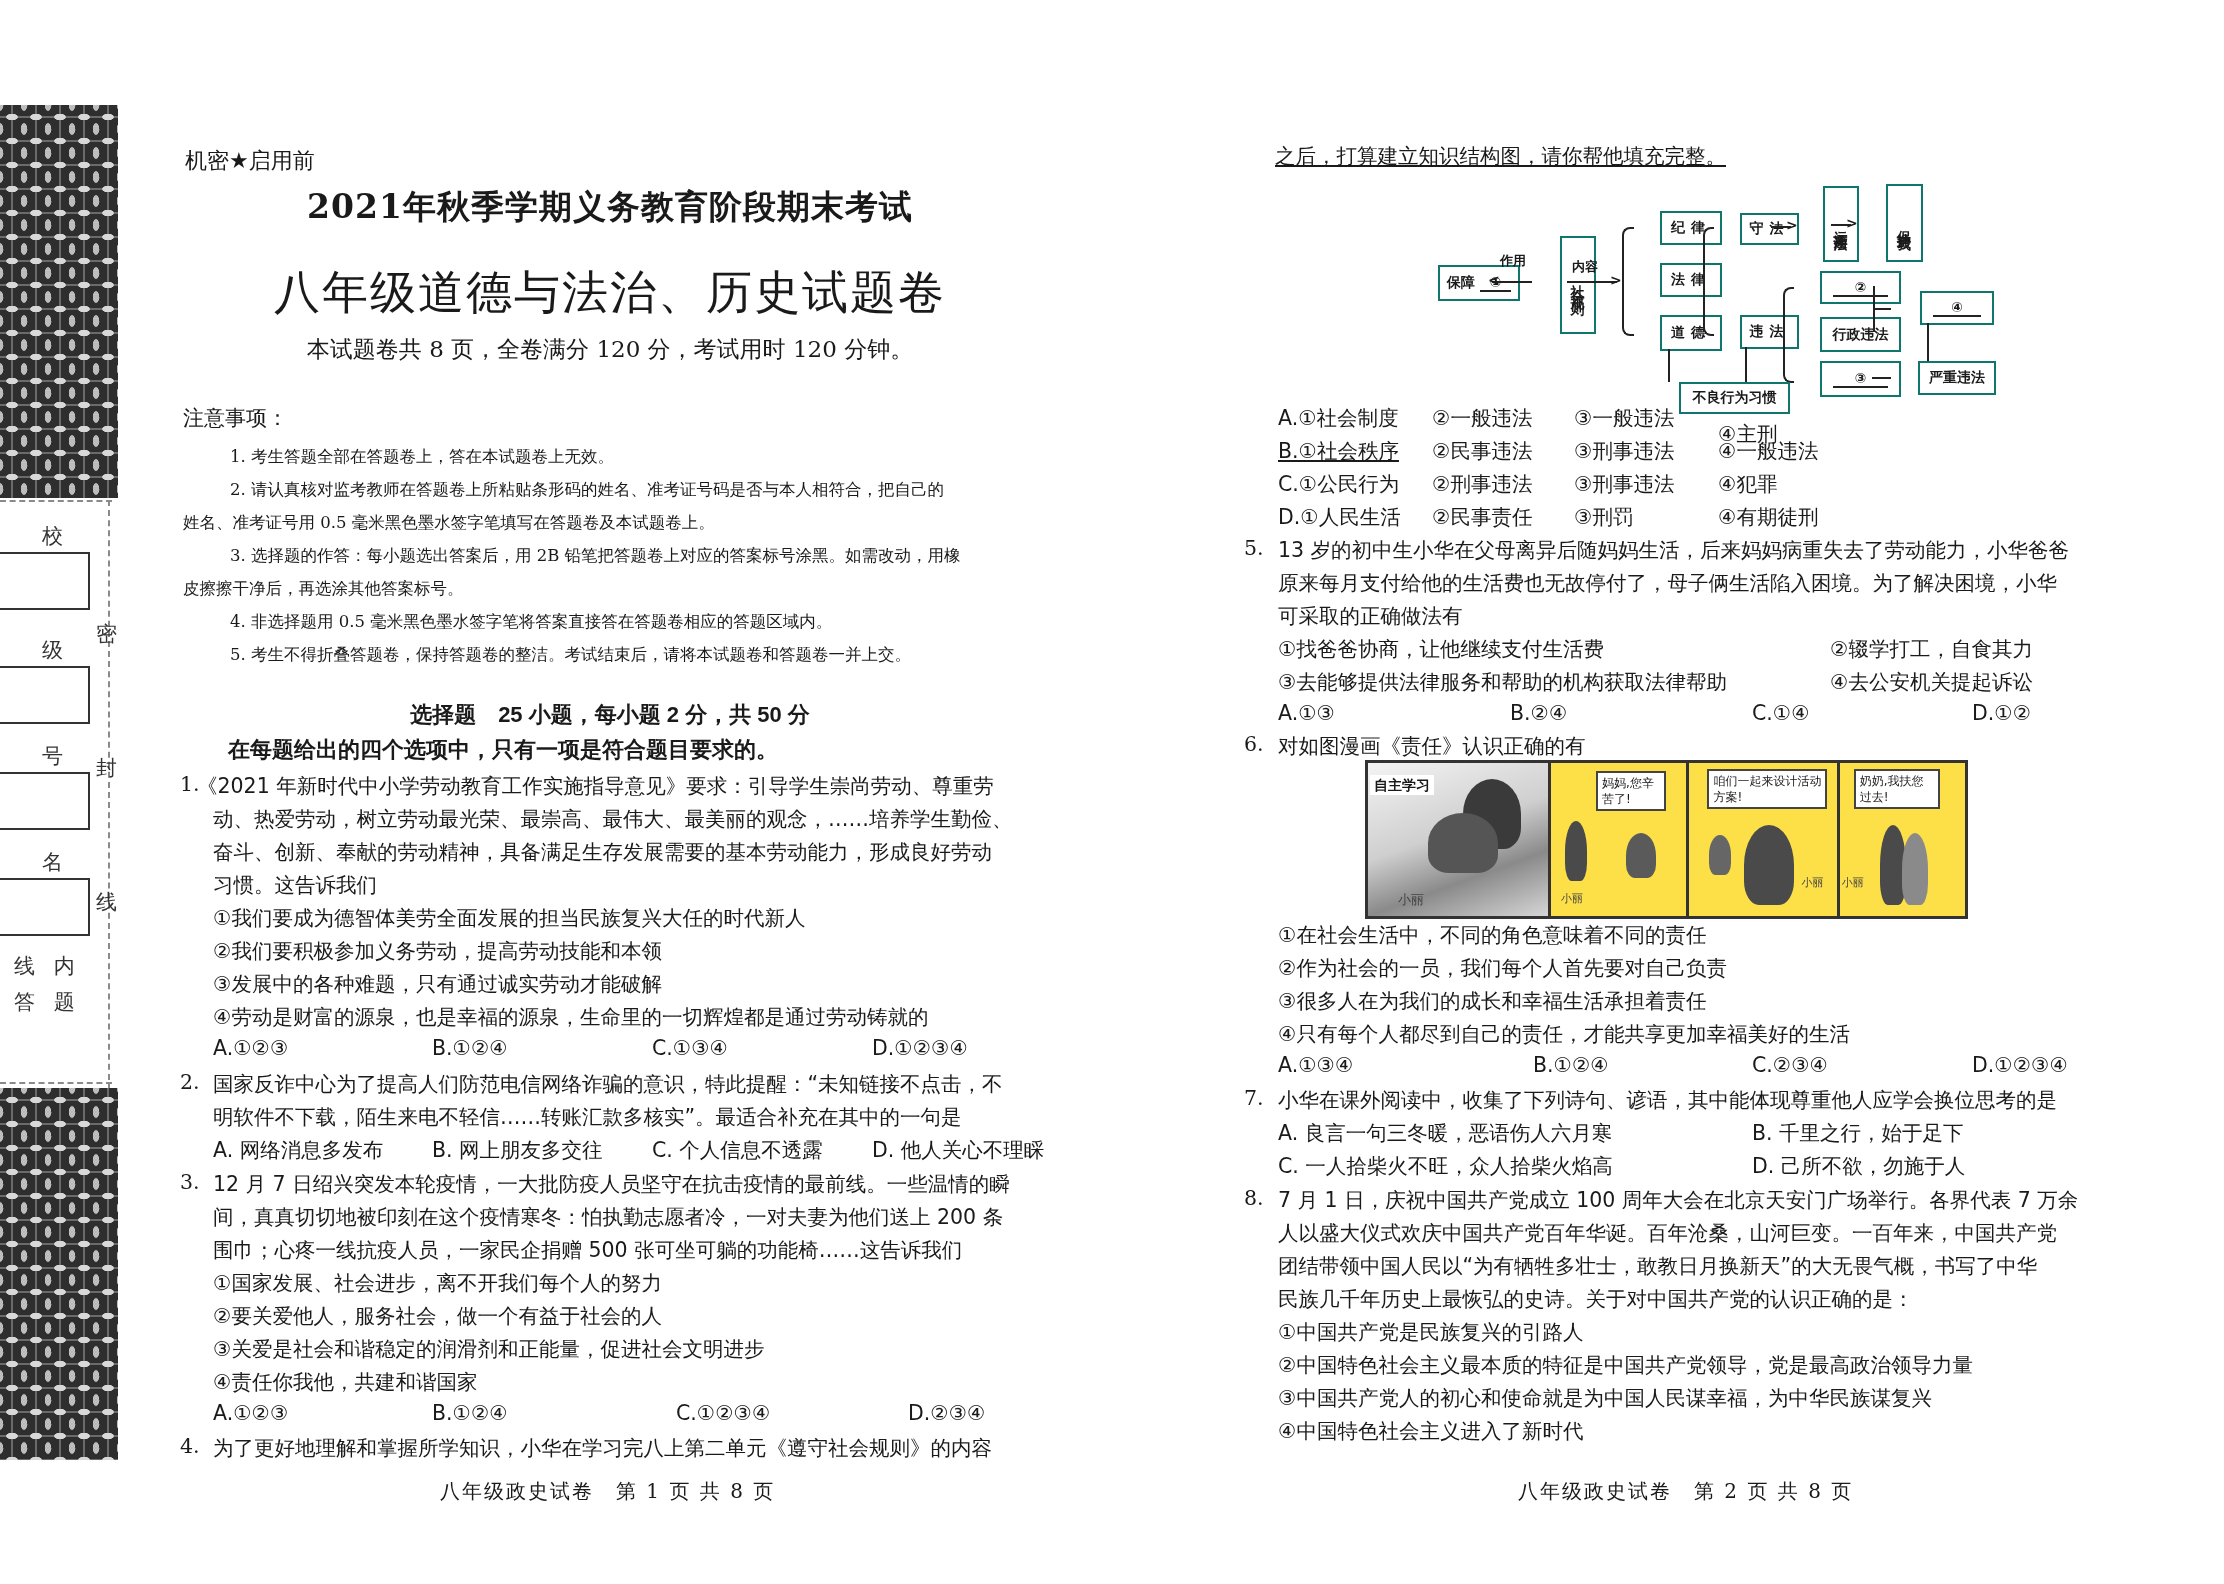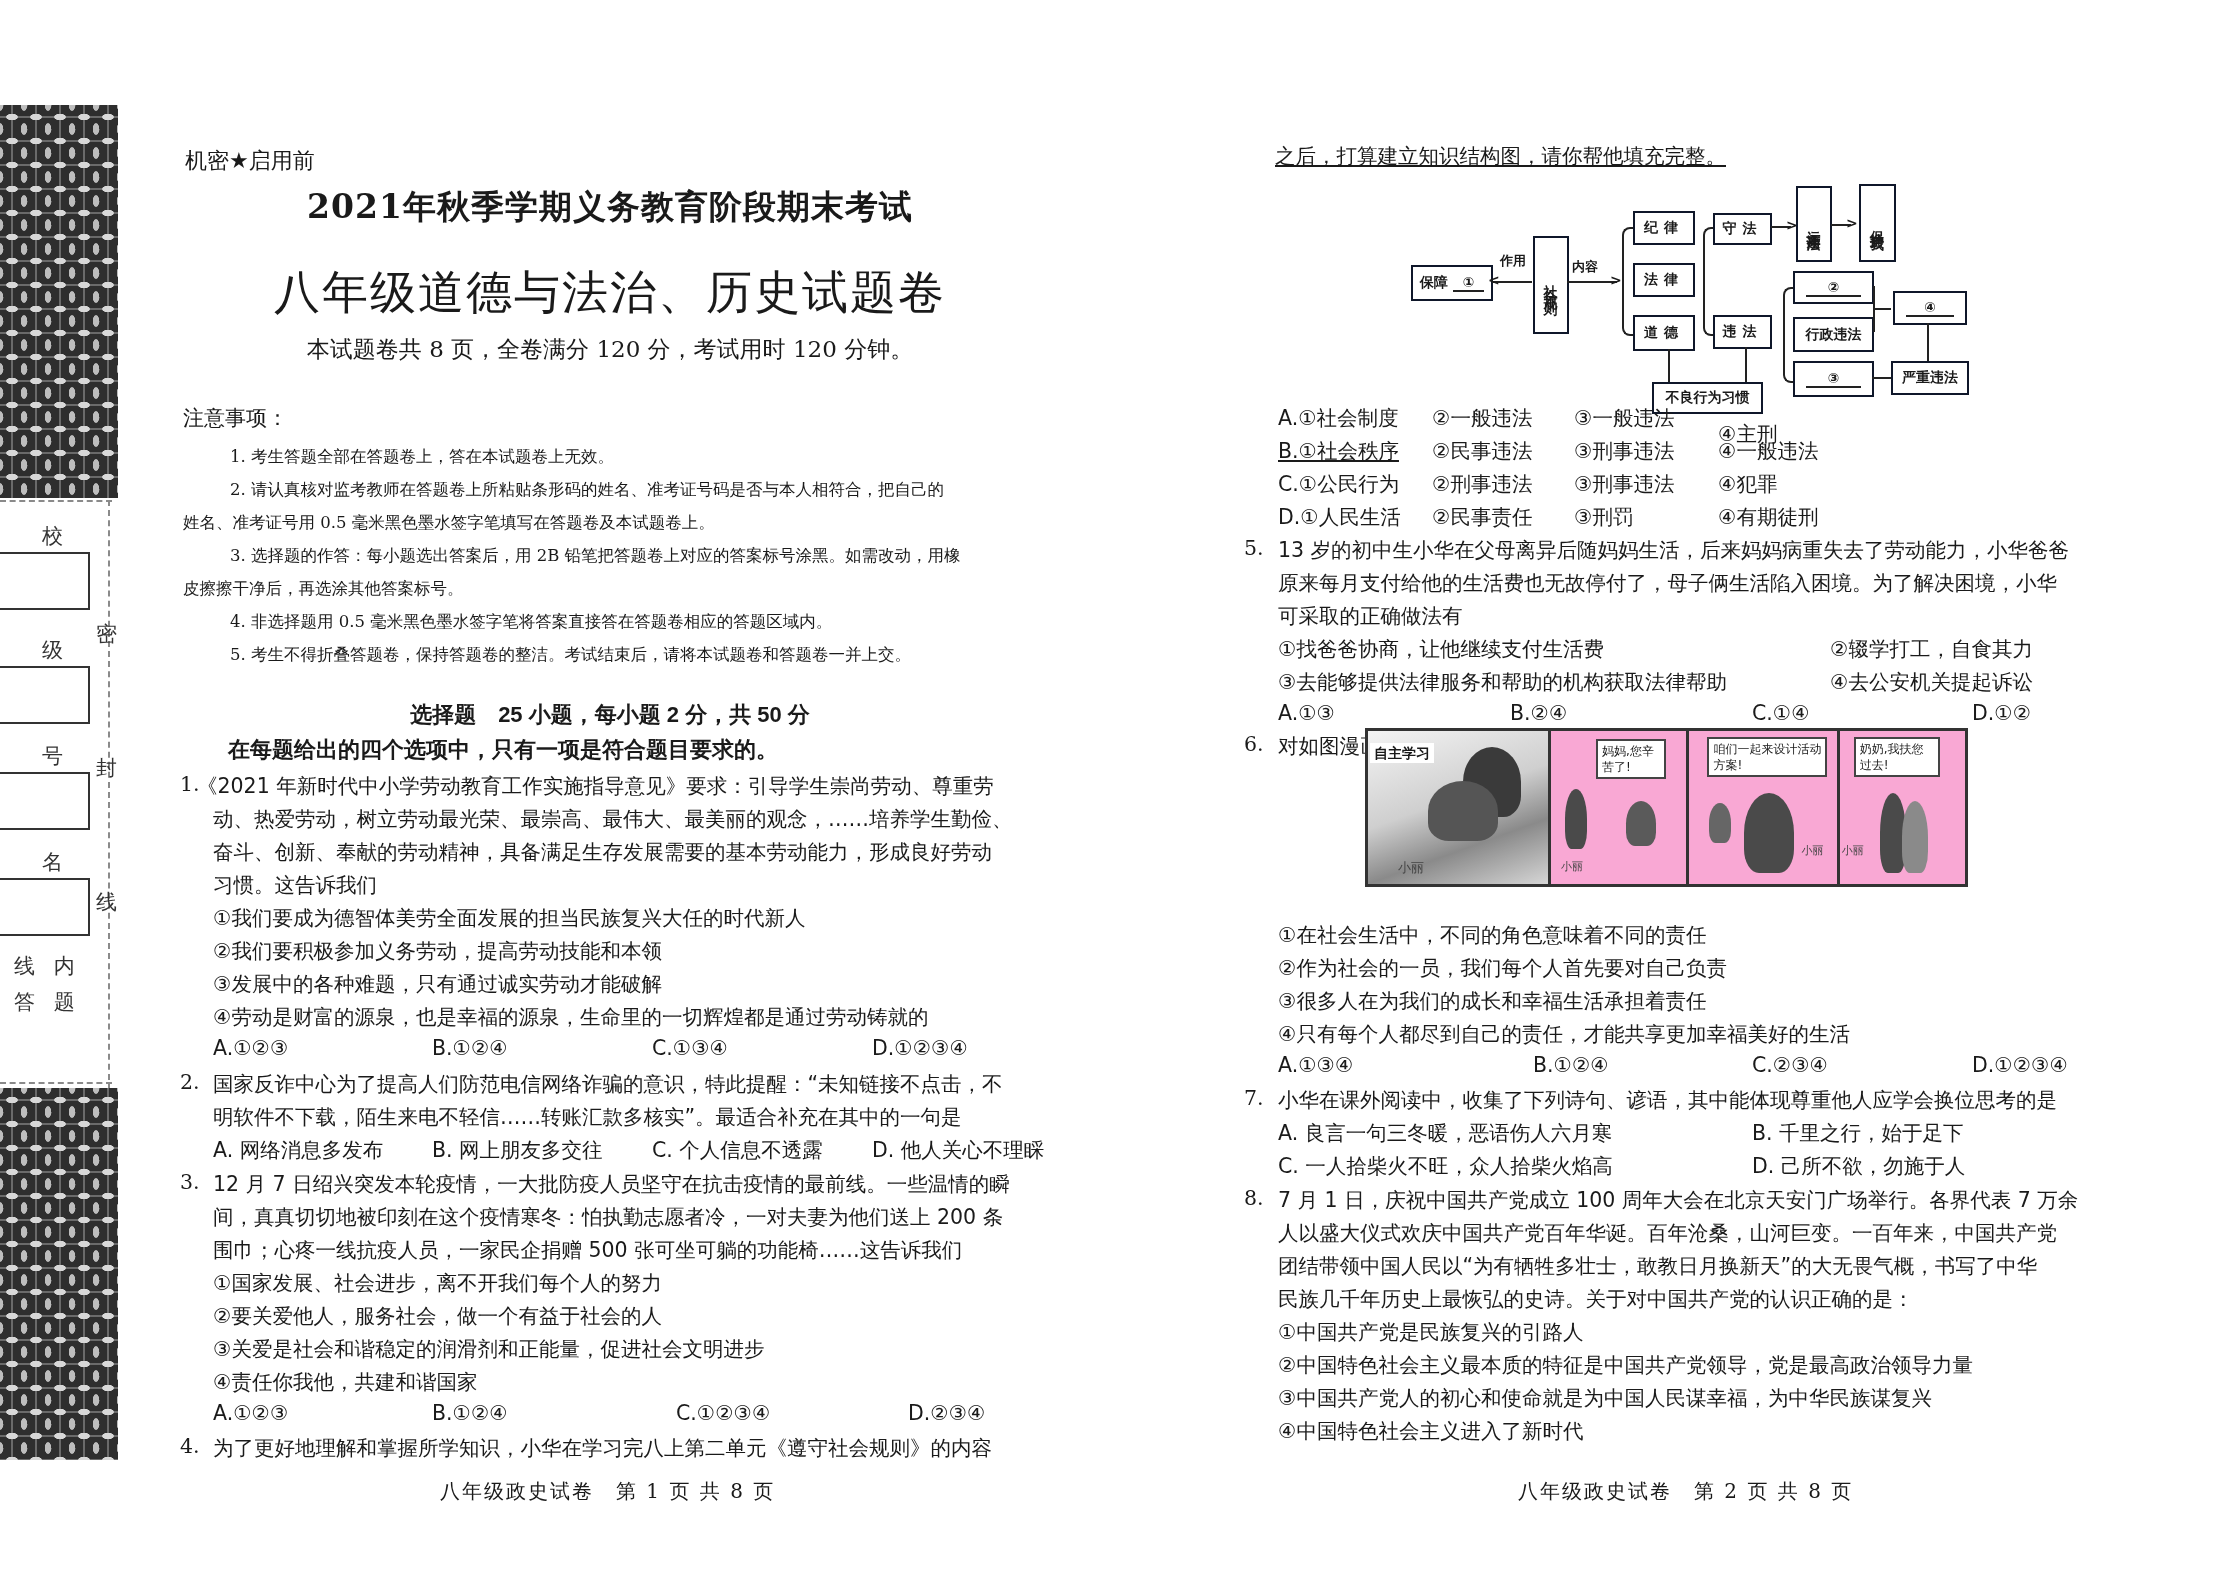--- a/index.html
+++ b/index.html
@@ -35,30 +35,30 @@
   .notes-title { left:183px; top:404px; font-size:21px; font-family:"Liberation Sans","DejaVu Sans",sans-serif; }
   .note { font-size:16.5px; line-height:33px; }
   .section-head { left:250px; top:700px; width:720px; text-align:center; font-size:22px; font-weight:bold; font-family:"Liberation Sans","DejaVu Sans",sans-serif; }
   .instr { left:228px; top:735px; font-size:22px; font-weight:bold; font-family:"Liberation Sans","DejaVu Sans",sans-serif; }
   .qnum { position:absolute; font-size:20.5px; }
   .stmt { position:absolute; font-size:20.5px; font-family:"DejaVu Sans","Liberation Sans",sans-serif; white-space:nowrap; }
   .opt { position:absolute; font-size:20.5px; font-family:"DejaVu Sans","Liberation Sans",sans-serif; white-space:nowrap; }
   .footer { position:absolute; font-size:20px; letter-spacing:2px; }
 
   
-  .dbox { position:absolute; border:2px solid #0f172a; background:#fff; font-size:14px; font-weight:bold;
-          display:flex; align-items:center; justify-content:center; text-align:center; font-family:"DejaVu Sans",sans-serif; }
+  .dbox { position:absolute; border:2px solid #0f766e; background:#fff; font-size:14px; font-weight:bold;
+          display:flex; align-items:center; justify-content:center; text-align:center; font-family:"DejaVu Sans",sans-serif;margin-left:27px; }
   .dbox.vert { writing-mode:vertical-rl; letter-spacing:6px; }
   .dline { position:absolute; background:#222; }
   .dlabel { position:absolute; font-size:13px; font-weight:bold; font-family:"DejaVu Sans",sans-serif; }
   .brace { position:absolute; border:2px solid #222; border-right:none; border-radius:8px 0 0 8px; }
   .blank { border-bottom:2px solid #222; padding:0 10px; }
 
   
-  .comic { position:absolute; left:1365px; top:728px; width:597px; height:153px; border:3px solid #333; background:#f9a8d4; display:flex; }
+  .comic { position:absolute; left:1365px; top:760px; width:597px; height:153px; border:3px solid #333; background:#fde047; display:flex; }
   .panel { position:relative; height:100%; border-right:3px solid #333; overflow:hidden; }
   .panel:last-child { border-right:none; }
   .bubble { position:absolute; border:2px solid #444; background:#fff; font-size:12px; padding:2px 4px; line-height:16px; font-family:"DejaVu Sans",sans-serif; }
   .figure { position:absolute; border-radius:50% 50% 30% 30%; background:#4a4a4a; }
   .name-tag { position:absolute; font-size:11px; color:#444; font-family:"DejaVu Sans",sans-serif; }
 </style>
 </head>
 <body>
 
 <div class="strip" style="top:105px; height:393px;"></div>

